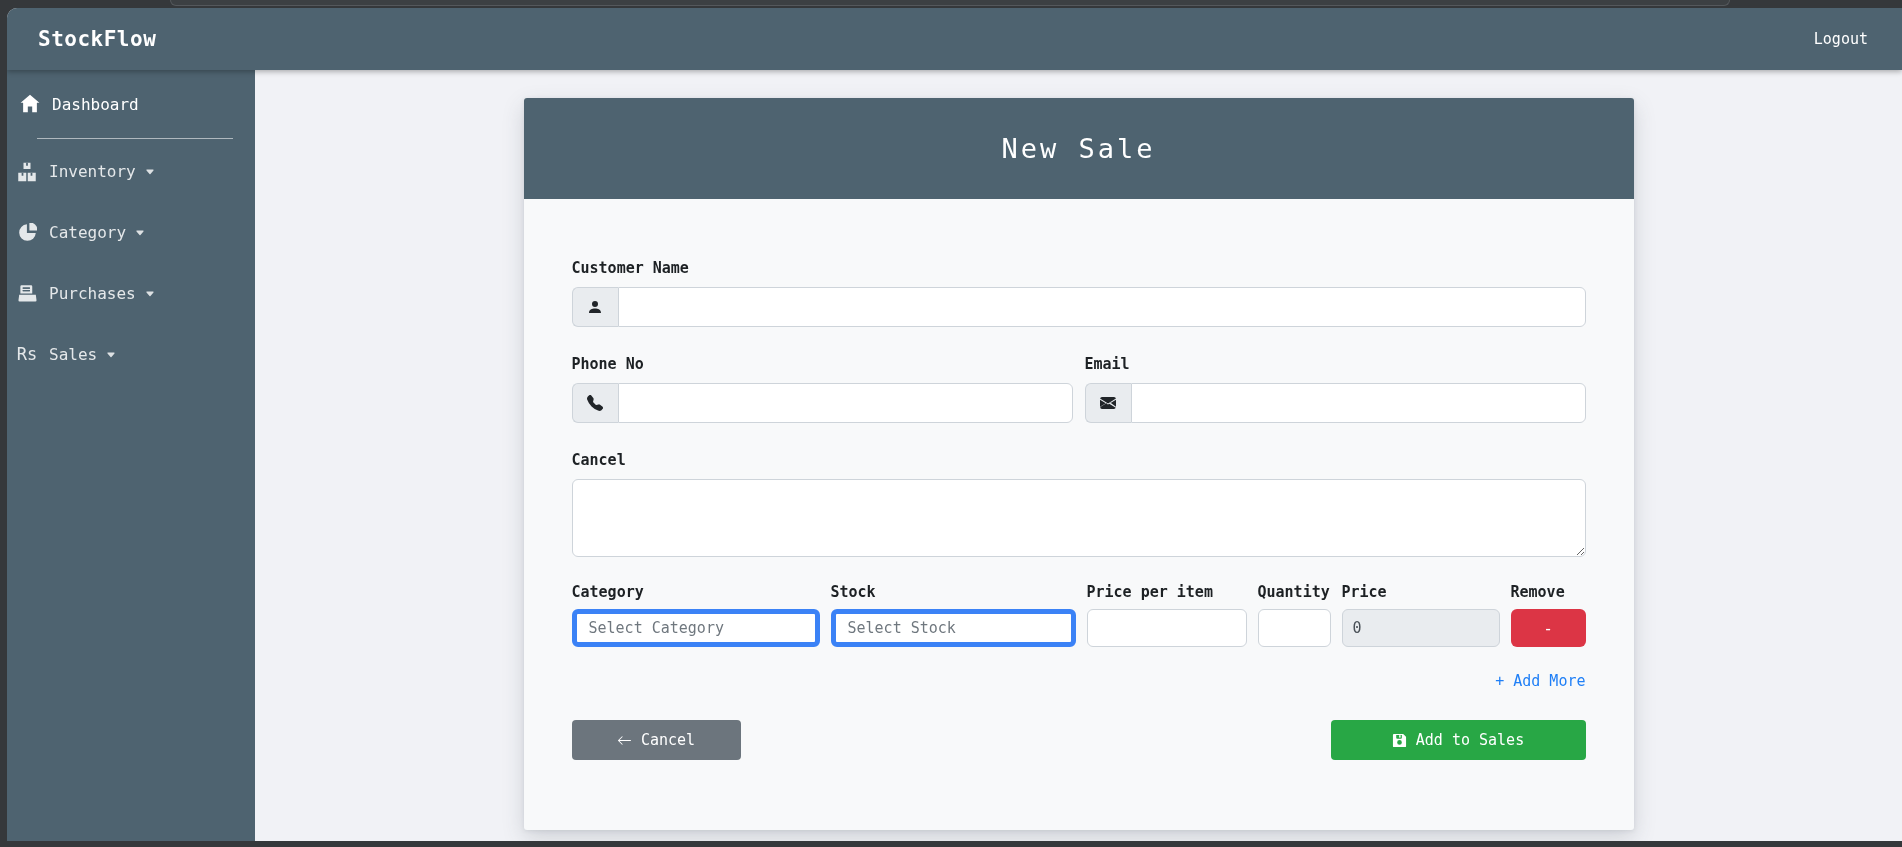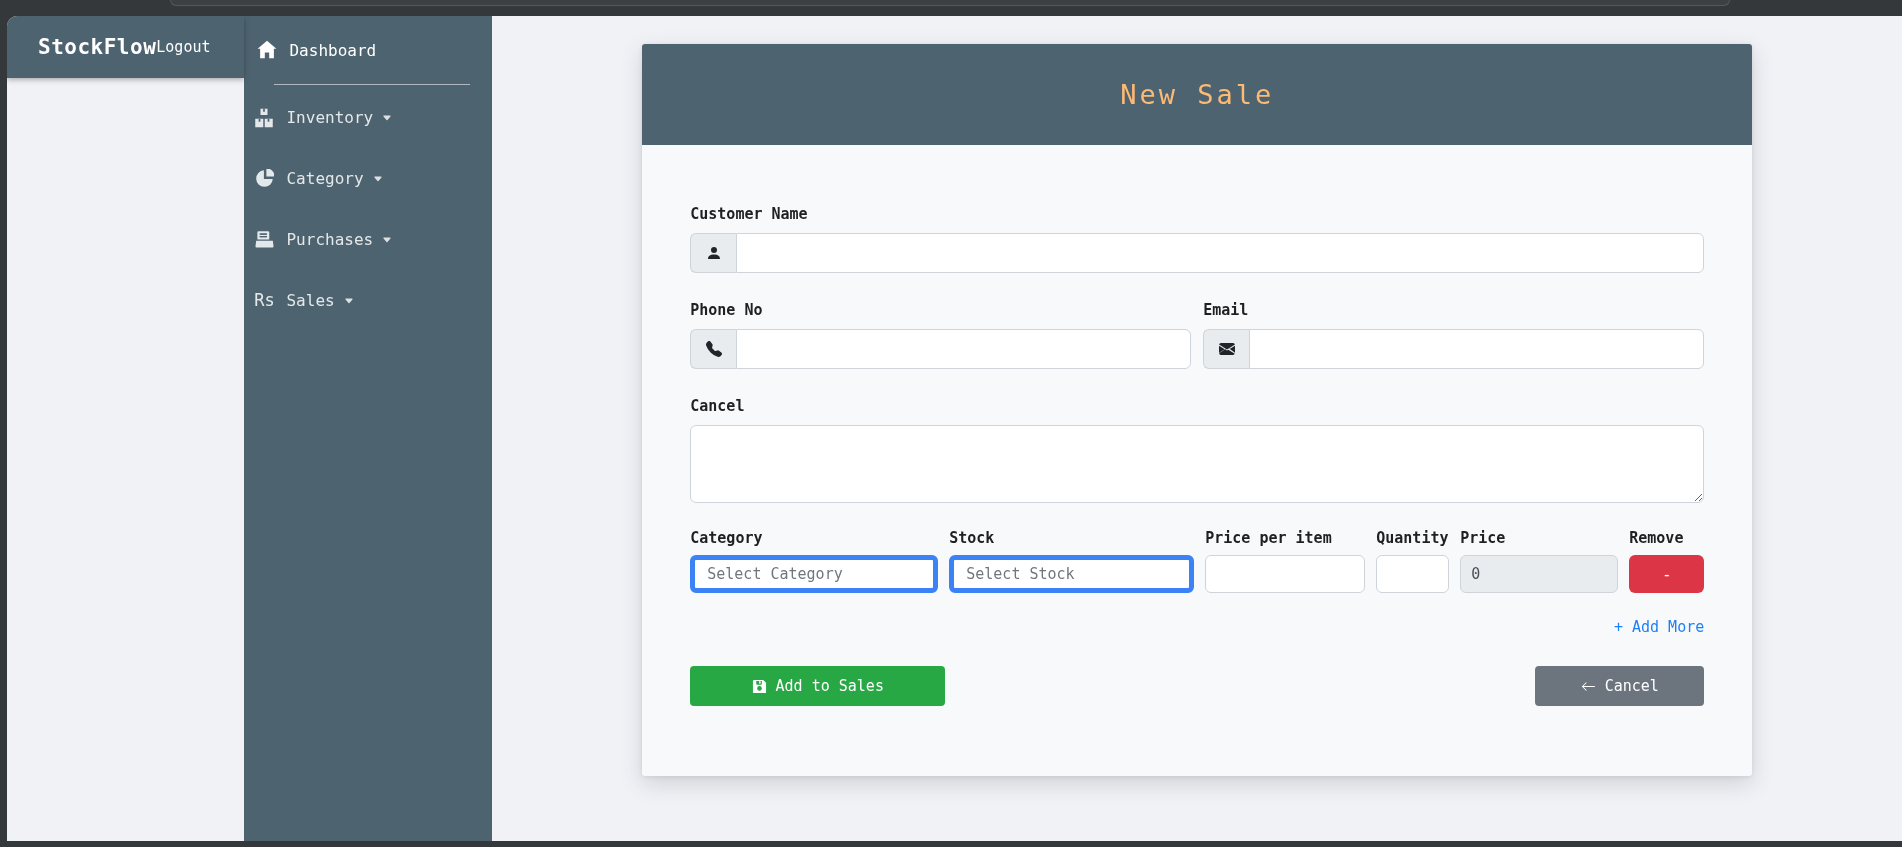--- a/index.html
+++ b/index.html
@@ -11,21 +11,21 @@
   }
   
   .chrome-remnant {
     position:absolute; top:0; left:170px; width:1560px; height:6px;
     border:1px solid #54585c; border-top:none;
     border-radius:0 0 9px 9px; background:#3c4043;
   }
   .app {
     position:absolute; top:8px; left:7px; right:0; bottom:6px;
     border-top-left-radius:10px; overflow:hidden;
-    display:flex; flex-direction:row; background:#f1f2f6;margin-top:8px;
+    display:flex; flex-direction:column; background:#f1f2f6;
   }
   
   .navbar {
     height:62px; flex:0 0 62px; background:#4e6370;
     display:flex; align-items:center; justify-content:space-between;
     padding:0 34px 0 31px; position:relative; z-index:5;
     box-shadow:0 2px 5px rgba(0,0,0,.28);
   }
   .brand { color:#ffffff; font-size:21px; font-weight:bold; letter-spacing:.5px; }
   .logout { color:#ffffff; font-size:15px; cursor:pointer; }
@@ -50,21 +50,21 @@
   
   .card {
     width:1110px; margin:28px auto 0;
     background:#f8f9fa; border-radius:3px;
     box-shadow:0 8px 22px rgba(55,65,80,.18), 0 1px 4px rgba(55,65,80,.10);
   }
   .card-header {
     height:101px; background:#4e6370; border-radius:3px 3px 0 0;
     display:flex; align-items:center; justify-content:center;
   }
-  .card-title { color:#fdba74; font-size:27px; letter-spacing:3px; }
+  .card-title { color:#ffffff; font-size:27px; letter-spacing:3px; }
   .card-body { padding:60px 48px 70px; }
   .fld-label {
     display:block; font-size:15px; font-weight:bold; color:#1d2124; margin-bottom:10px;
   }
   .input-group { display:flex; width:100%; }
   .ig-addon {
     width:46px; flex:0 0 46px; background:#e9ecef;
     border:1px solid #ced4da; border-right:0; border-radius:6px 0 0 6px;
     display:flex; align-items:center; justify-content:center; color:#212529;
   }
@@ -257,32 +257,32 @@
             <input class="num-input" type="text" value="" style="">
             <input class="num-input disabled" type="text" disabled="" value="0" style="">
             <button class="remove-btn">-</button>
           </div>
 
           <div class="addmore-row">
             <a class="addmore-link" href="#">+ Add More</a>
           </div>
 
           <div class="actions">
+            <button class="btn btn-cancel">
+              <svg viewBox="0 0 16 16" fill="currentColor">
+                  <path d="M15 8a.5.5 0 0 1-.5.5H2.707l3.147 3.146a.5.5 0 0 1-.708.708l-4-4a.5.5 0 0 1 0-.708l4-4a.5.5 0 1 1 .708.708L2.707 7.5H14.5A.5.5 0 0 1 15 8z"></path>
+                </svg>
+              <span>Cancel</span>
+            </button>
             <button class="btn btn-submit">
               <svg viewBox="0 0 16 16" fill="currentColor">
                   <path fill-rule="evenodd" d="M2 1a1 1 0 0 0-1 1v12a1 1 0 0 0 1 1h12a1 1 0 0 0 1-1V4.414a1 1 0 0 0-.293-.707L12.293 1.293A1 1 0 0 0 11.586 1H2zm8.5 1v3a1 1 0 0 1-1 1h-4a1 1 0 0 1-1-1V2h6zM8 7.5a2.5 2.5 0 1 1 0 5 2.5 2.5 0 0 1 0-5z"></path>
                   <rect x="7.6" y="2.3" width="1.6" height="2.6"></rect>
                 </svg>
               <span>Add to Sales</span>
             </button>
-            <button class="btn btn-cancel">
-              <svg viewBox="0 0 16 16" fill="currentColor">
-                  <path d="M15 8a.5.5 0 0 1-.5.5H2.707l3.147 3.146a.5.5 0 0 1-.708.708l-4-4a.5.5 0 0 1 0-.708l4-4a.5.5 0 1 1 .708.708L2.707 7.5H14.5A.5.5 0 0 1 15 8z"></path>
-                </svg>
-              <span>Cancel</span>
-            </button>
           </div>
 
         </div>
       </div>
     </div>
   </div>
 </div>
 
 </body></html>

